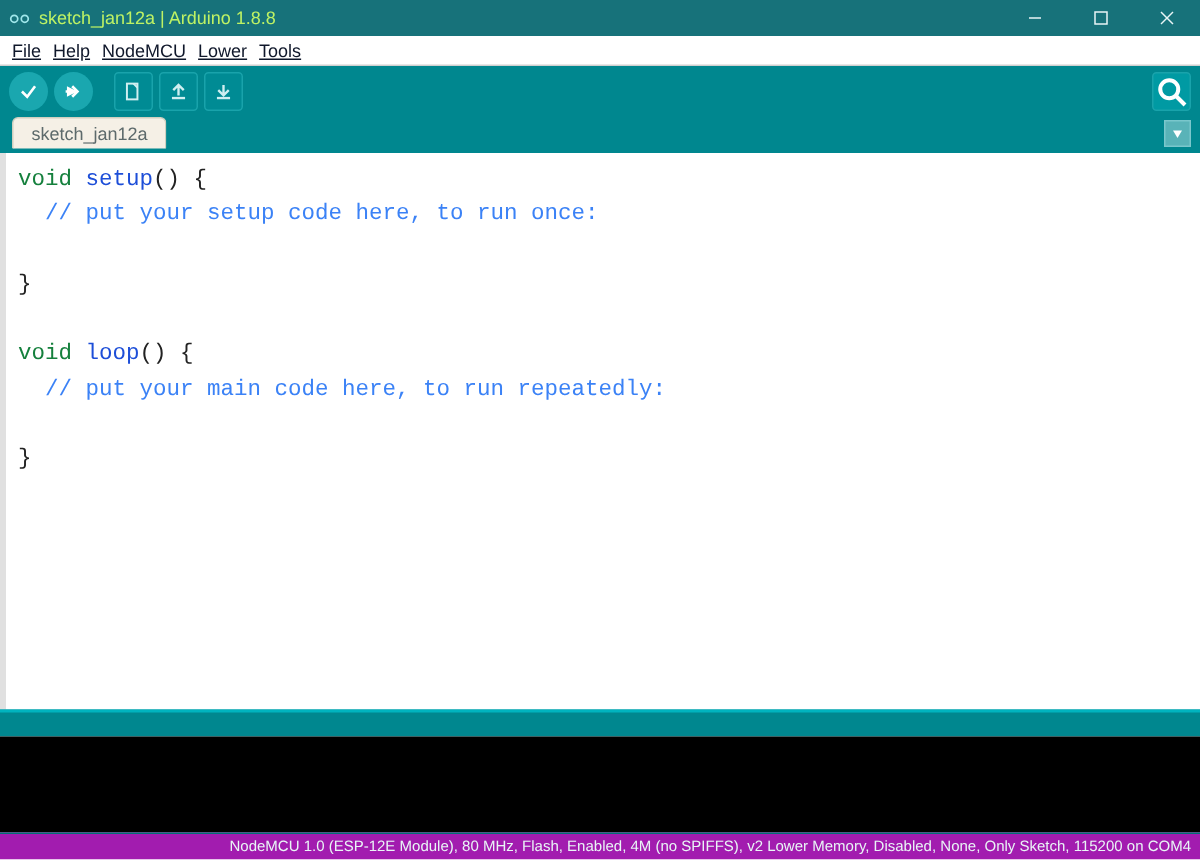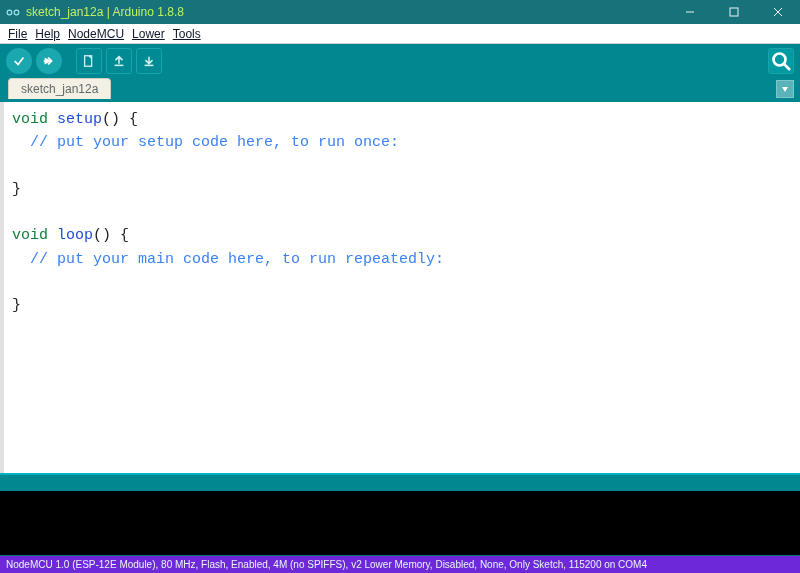--- a/index.html
+++ b/index.html
@@ -145,25 +145,26 @@
     background: #00878f;
     height: 18px;
     border-top: 2px solid #00b3bf;
   }
   .console {
     background: #000000;
     height: 64px;
   }
   
   .status-bar {
-    background: #6d28d9;
+    background: #a21caf;
     color: #e9f5f6;
     height: 18px;
     display: flex;
     align-items: center;
+    justify-content: flex-end;
     padding: 0 6px;
     font-size: 10px;
     border-top: 1px solid #006f76;
   }
 </style>
 </head>
 <body>
 
 <div class="title-bar">
   <span class="logo">

